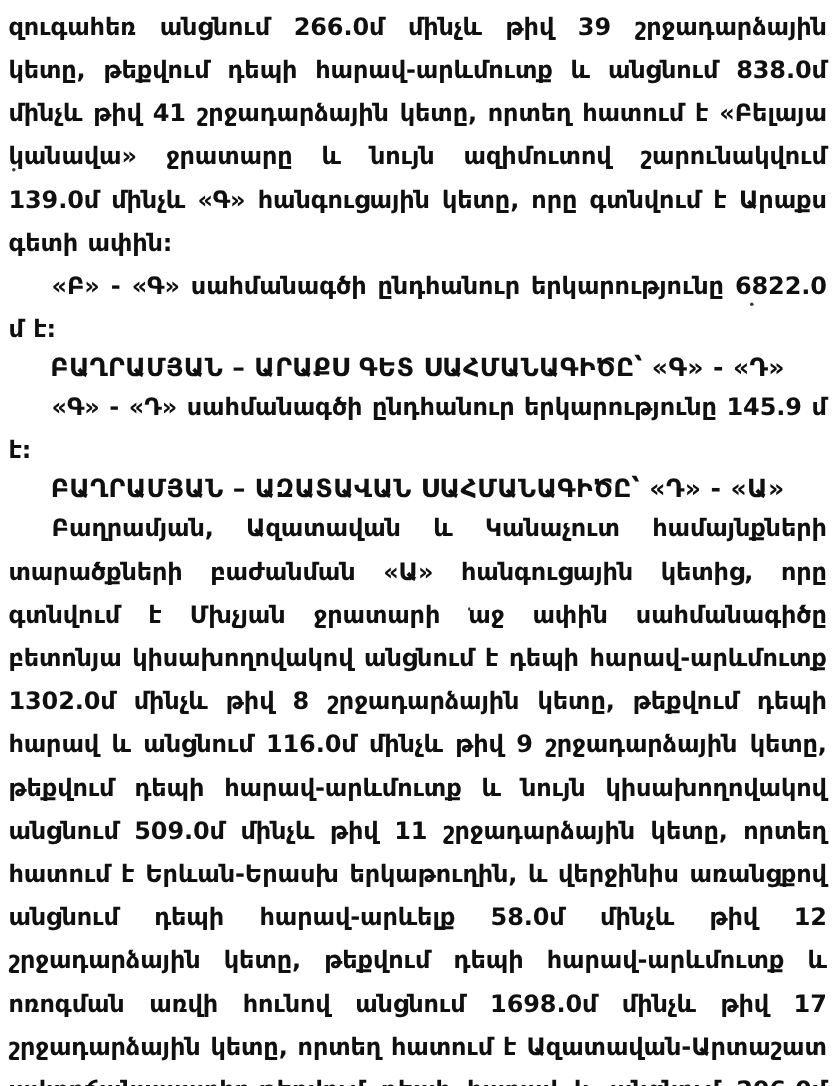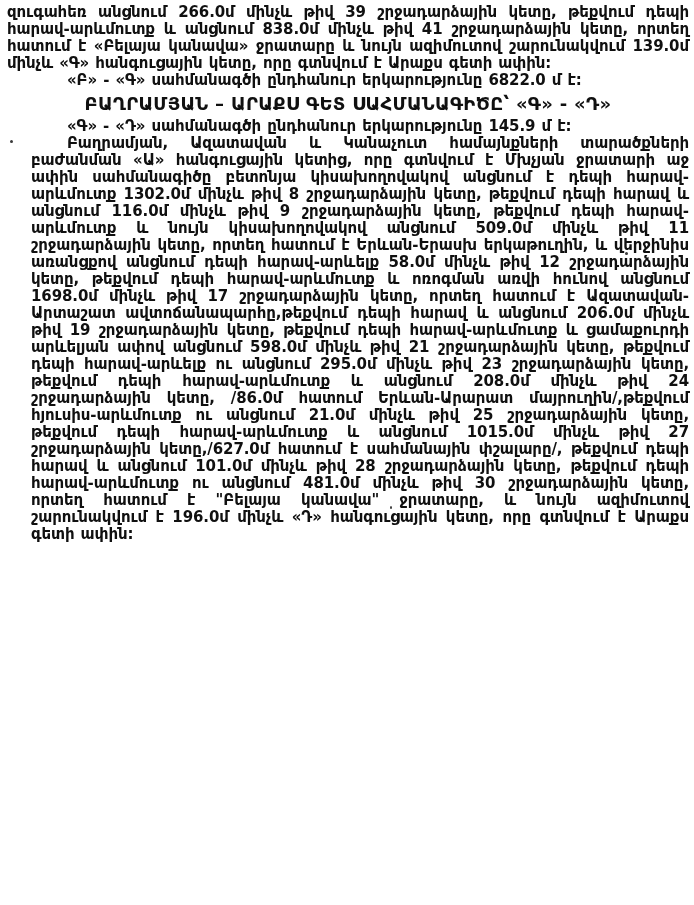--- a/index.html
+++ b/index.html
@@ -13,34 +13,33 @@
     overflow: hidden;
     font-family: "DejaVu Sans", "Liberation Sans", sans-serif;
     color: #151515;
     position: relative;
   }
   .page {
     padding: 4px 5px 0 7px;
     filter: contrast(1.05);
   }
   p.body-text {
-    font-size: 15px;
+    font-size: 20px;
     font-weight: 700;
-    line-height: 17px;
+    line-height: 36px;
     text-align: justify;
     margin: 0;
     letter-spacing: -0.1px;
     word-spacing: 1px;
   }
   p.indent {
     text-indent: 36px;
-    margin-left: 24px;
   }
   h2.heading {
-    font-size: 18px;
+    font-size: 21px;
     font-weight: 700;
     text-align: center;
     margin: 0;
     letter-spacing: 0.3px;
     line-height: 29px;
   }
   .gap-before-h1 { margin-top: 13px; }
   .after-h1 { margin-top: 1px; }
   .gap-before-h2 { margin-top: 23px; }
   .after-h2 { margin-top: 1px; }
@@ -60,20 +59,21 @@
 
   <p class="body-text">զուգահեռ անցնում 266.0մ մինչև թիվ 39 շրջադարձային կետը,  թեքվում դեպի հարավ-արևմուտք և անցնում 838.0մ մինչև թիվ 41 շրջադարձային կետը, որտեղ հատում է «Բելայա կանավա» ջրատարը և նույն ազիմուտով շարունակվում 139.0մ մինչև «Գ» հանգուցային կետը,  որը գտնվում է Արաքս գետի ափին:</p>
 
   <p class="body-text indent">«Բ» - «Գ»  սահմանագծի ընդհանուր երկարությունը 6822.0 մ է:</p>
 
   <h2 class="heading gap-before-h1">ԲԱՂՐԱՄՅԱՆ – ԱՐԱՔՍ ԳԵՏ  ՍԱՀՄԱՆԱԳԻԾԸ՝  «Գ» - «Դ»</h2>
 
 
   <p class="body-text indent">«Գ» - «Դ»  սահմանագծի ընդհանուր երկարությունը 145.9 մ է:</p>
 
+  <h2 class="heading gap-before-h2">ԲԱՂՐԱՄՅԱՆ – ԱԶԱՏԱՎԱՆ ՍԱՀՄԱՆԱԳԻԾԸ՝  «Դ» - «Ա»</h2>
 
   <p class="body-text indent after-h2">Բաղրամյան, Ազատավան և Կանաչուտ համայնքների տարածքների բաժանման  «Ա» հանգուցային կետից, որը գտնվում է Մխչյան  ջրատարի  աջ ափին սահմանագիծը բետոնյա կիսախողովակով անցնում է դեպի հարավ-արևմուտք 1302.0մ  մինչև թիվ 8 շրջադարձային կետը,  թեքվում դեպի հարավ  և անցնում 116.0մ մինչև թիվ 9  շրջադարձային կետը, թեքվում դեպի հարավ-արևմուտք և  նույն կիսախողովակով անցնում 509.0մ  մինչև թիվ 11 շրջադարձային կետը,  որտեղ հատում է Երևան-Երասխ երկաթուղին, և վերջինիս առանցքով անցնում դեպի  հարավ-արևելք 58.0մ  մինչև թիվ 12 շրջադարձային կետը,  թեքվում  դեպի հարավ-արևմուտք և ոռոգման առվի հունով անցնում 1698.0մ  մինչև թիվ 17  շրջադարձային կետը,  որտեղ հատում է Ազատավան-Արտաշատ ավտոճանապարհը,թեքվում դեպի հարավ և անցնում 206.0մ մինչև թիվ 19  շրջադարձային կետը, թեքվում դեպի հարավ-արևմուտք և ցամաքուրդի արևելյան ափով անցնում 598.0մ մինչև թիվ 21  շրջադարձային կետը, թեքվում դեպի հարավ-արևելք ու անցնում 295.0մ մինչև թիվ 23  շրջադարձային կետը, թեքվում դեպի հարավ-արևմուտք և անցնում 208.0մ մինչև թիվ 24  շրջադարձային կետը, /86.0մ հատում Երևան-Արարատ մայրուղին/,թեքվում հյուսիս-արևմուտք ու անցնում 21.0մ մինչև թիվ 25 շրջադարձային կետը, թեքվում դեպի հարավ-արևմուտք և անցնում 1015.0մ մինչև թիվ 27 շրջադարձային կետը,/627.0մ հատում է սահմանային փշալարը/, թեքվում դեպի հարավ և անցնում 101.0մ մինչև թիվ 28  շրջադարձային կետը, թեքվում դեպի հարավ-արևմուտք ու անցնում 481.0մ մինչև թիվ 30 շրջադարձային կետը, որտեղ հատում է "Բելայա կանավա" ջրատարը, և նույն ազիմուտով շարունակվում է 196.0մ մինչև «Դ» հանգուցային կետը, որը գտնվում է Արաքս գետի ափին:</p>
 
 </div>
 
 <span class="artifact a1"></span>
 <span class="artifact a2"></span>
 <span class="artifact a3"></span>
 
 </body></html>

